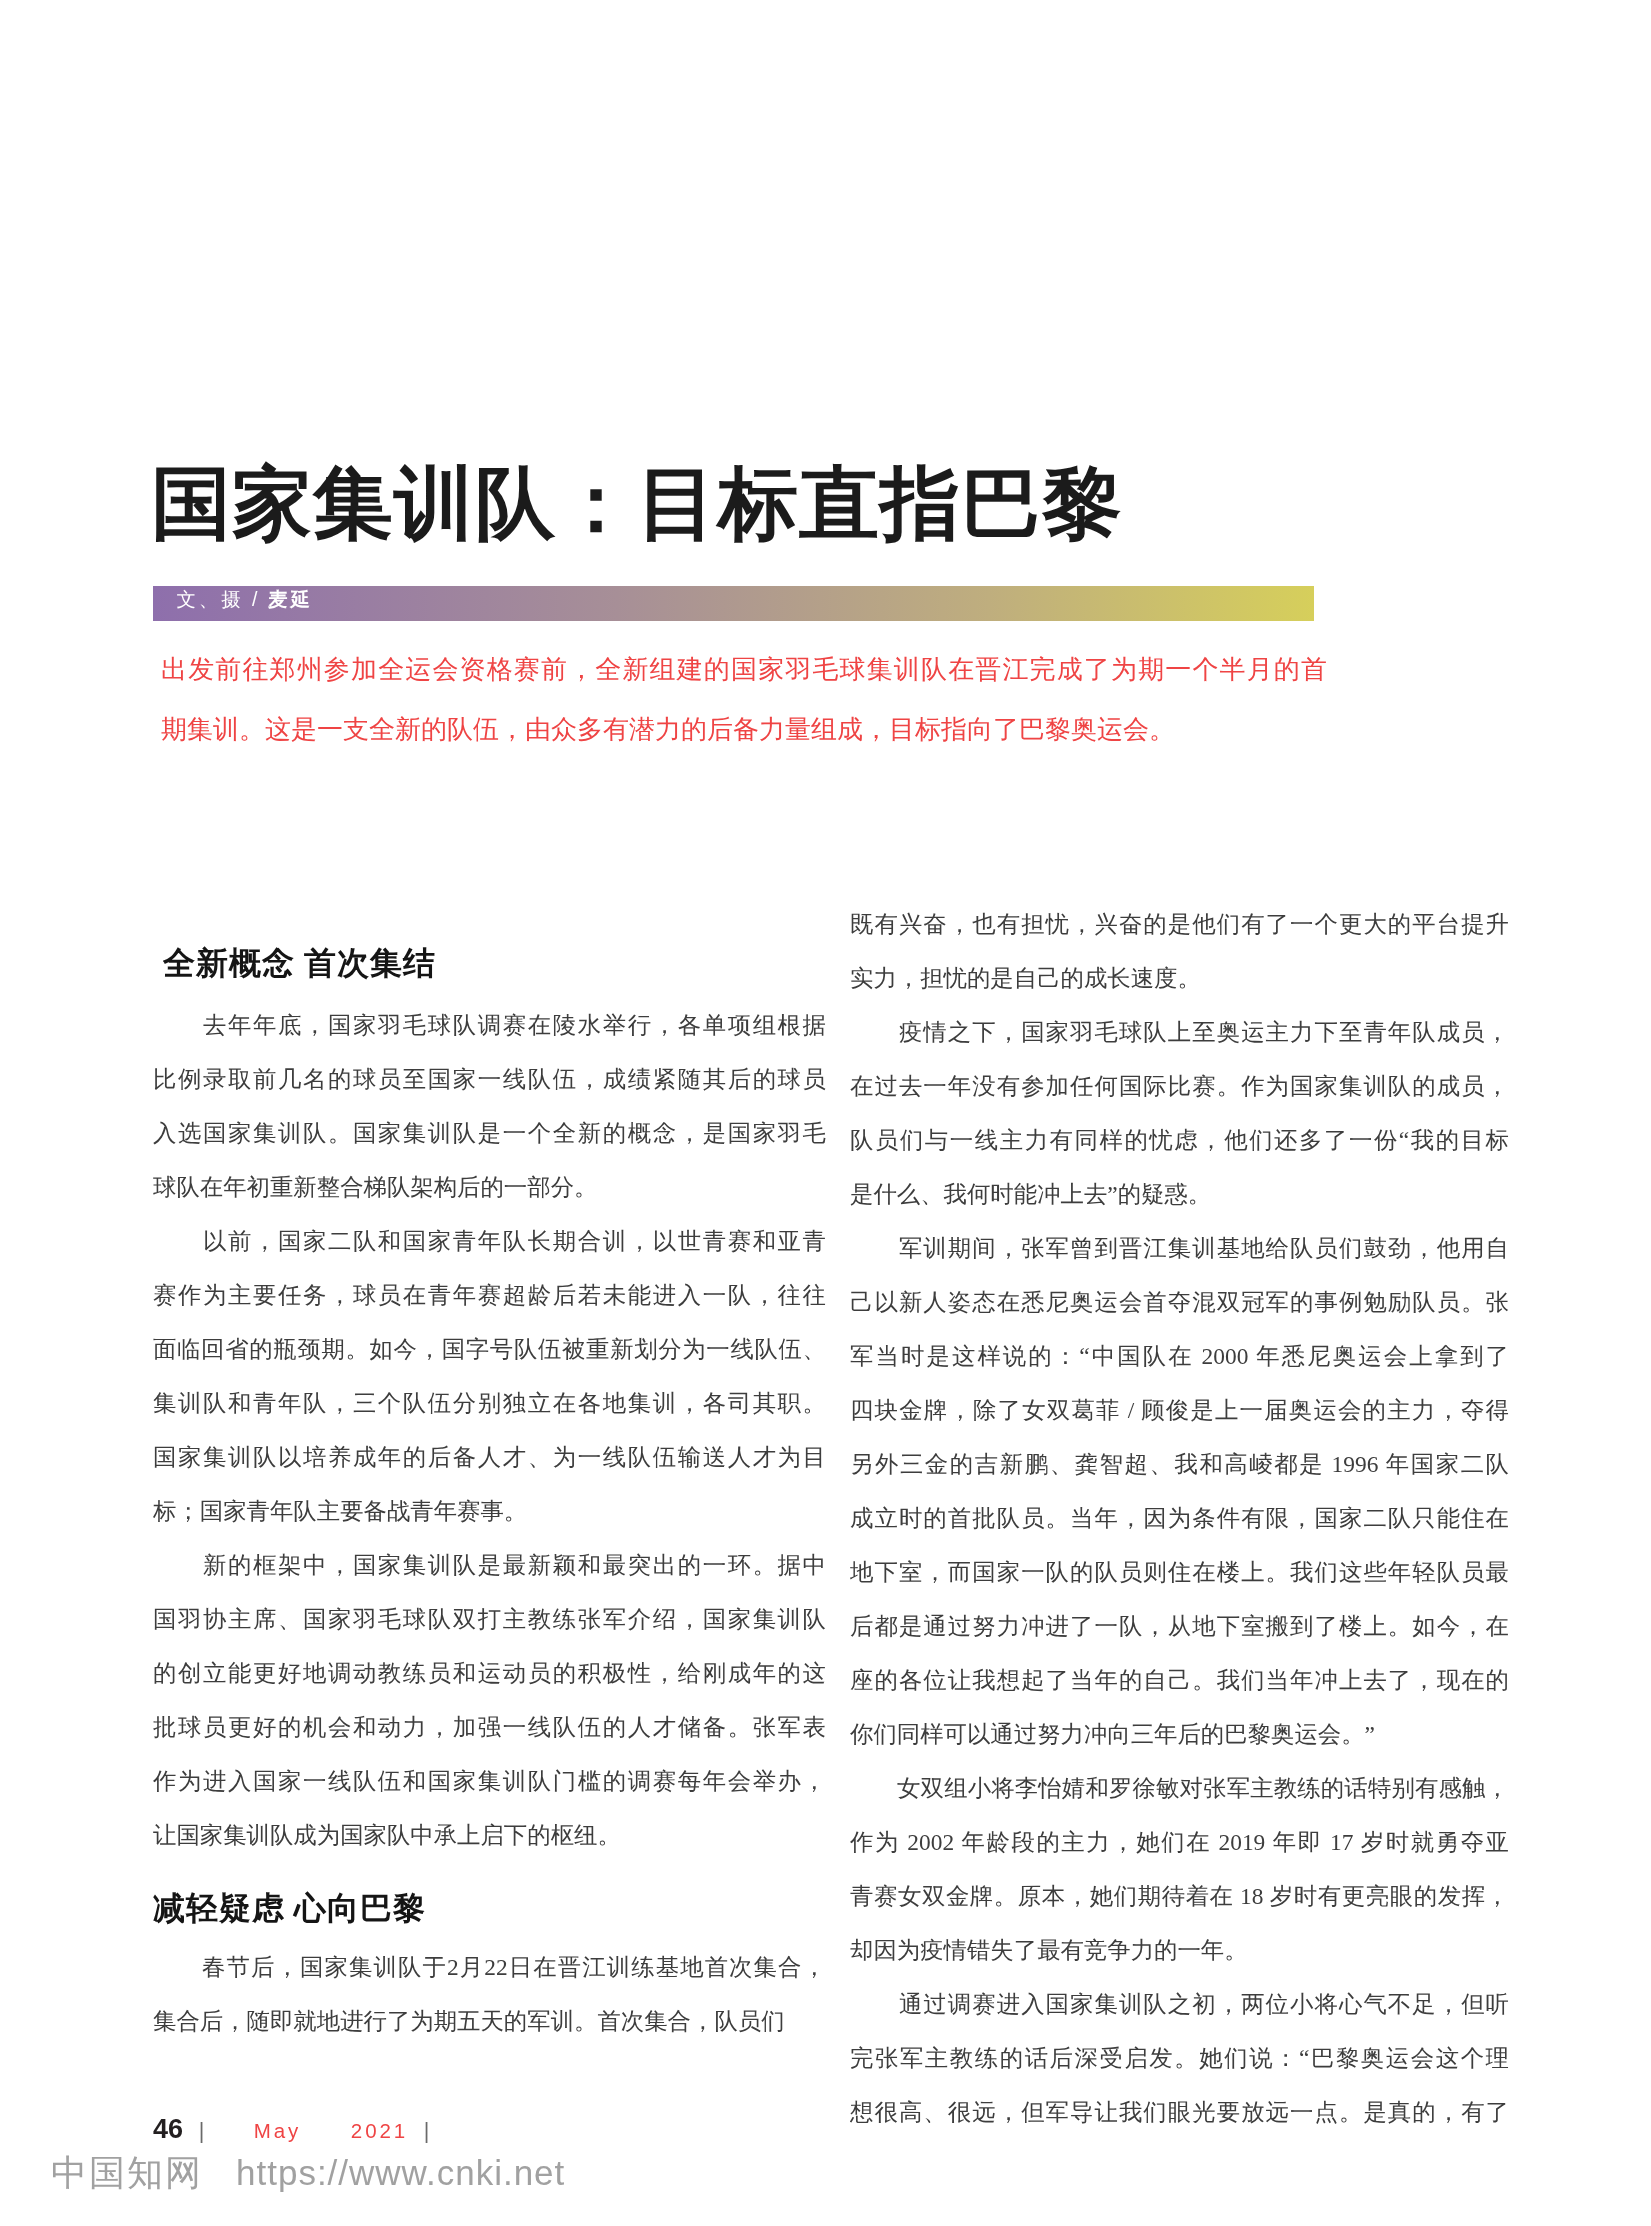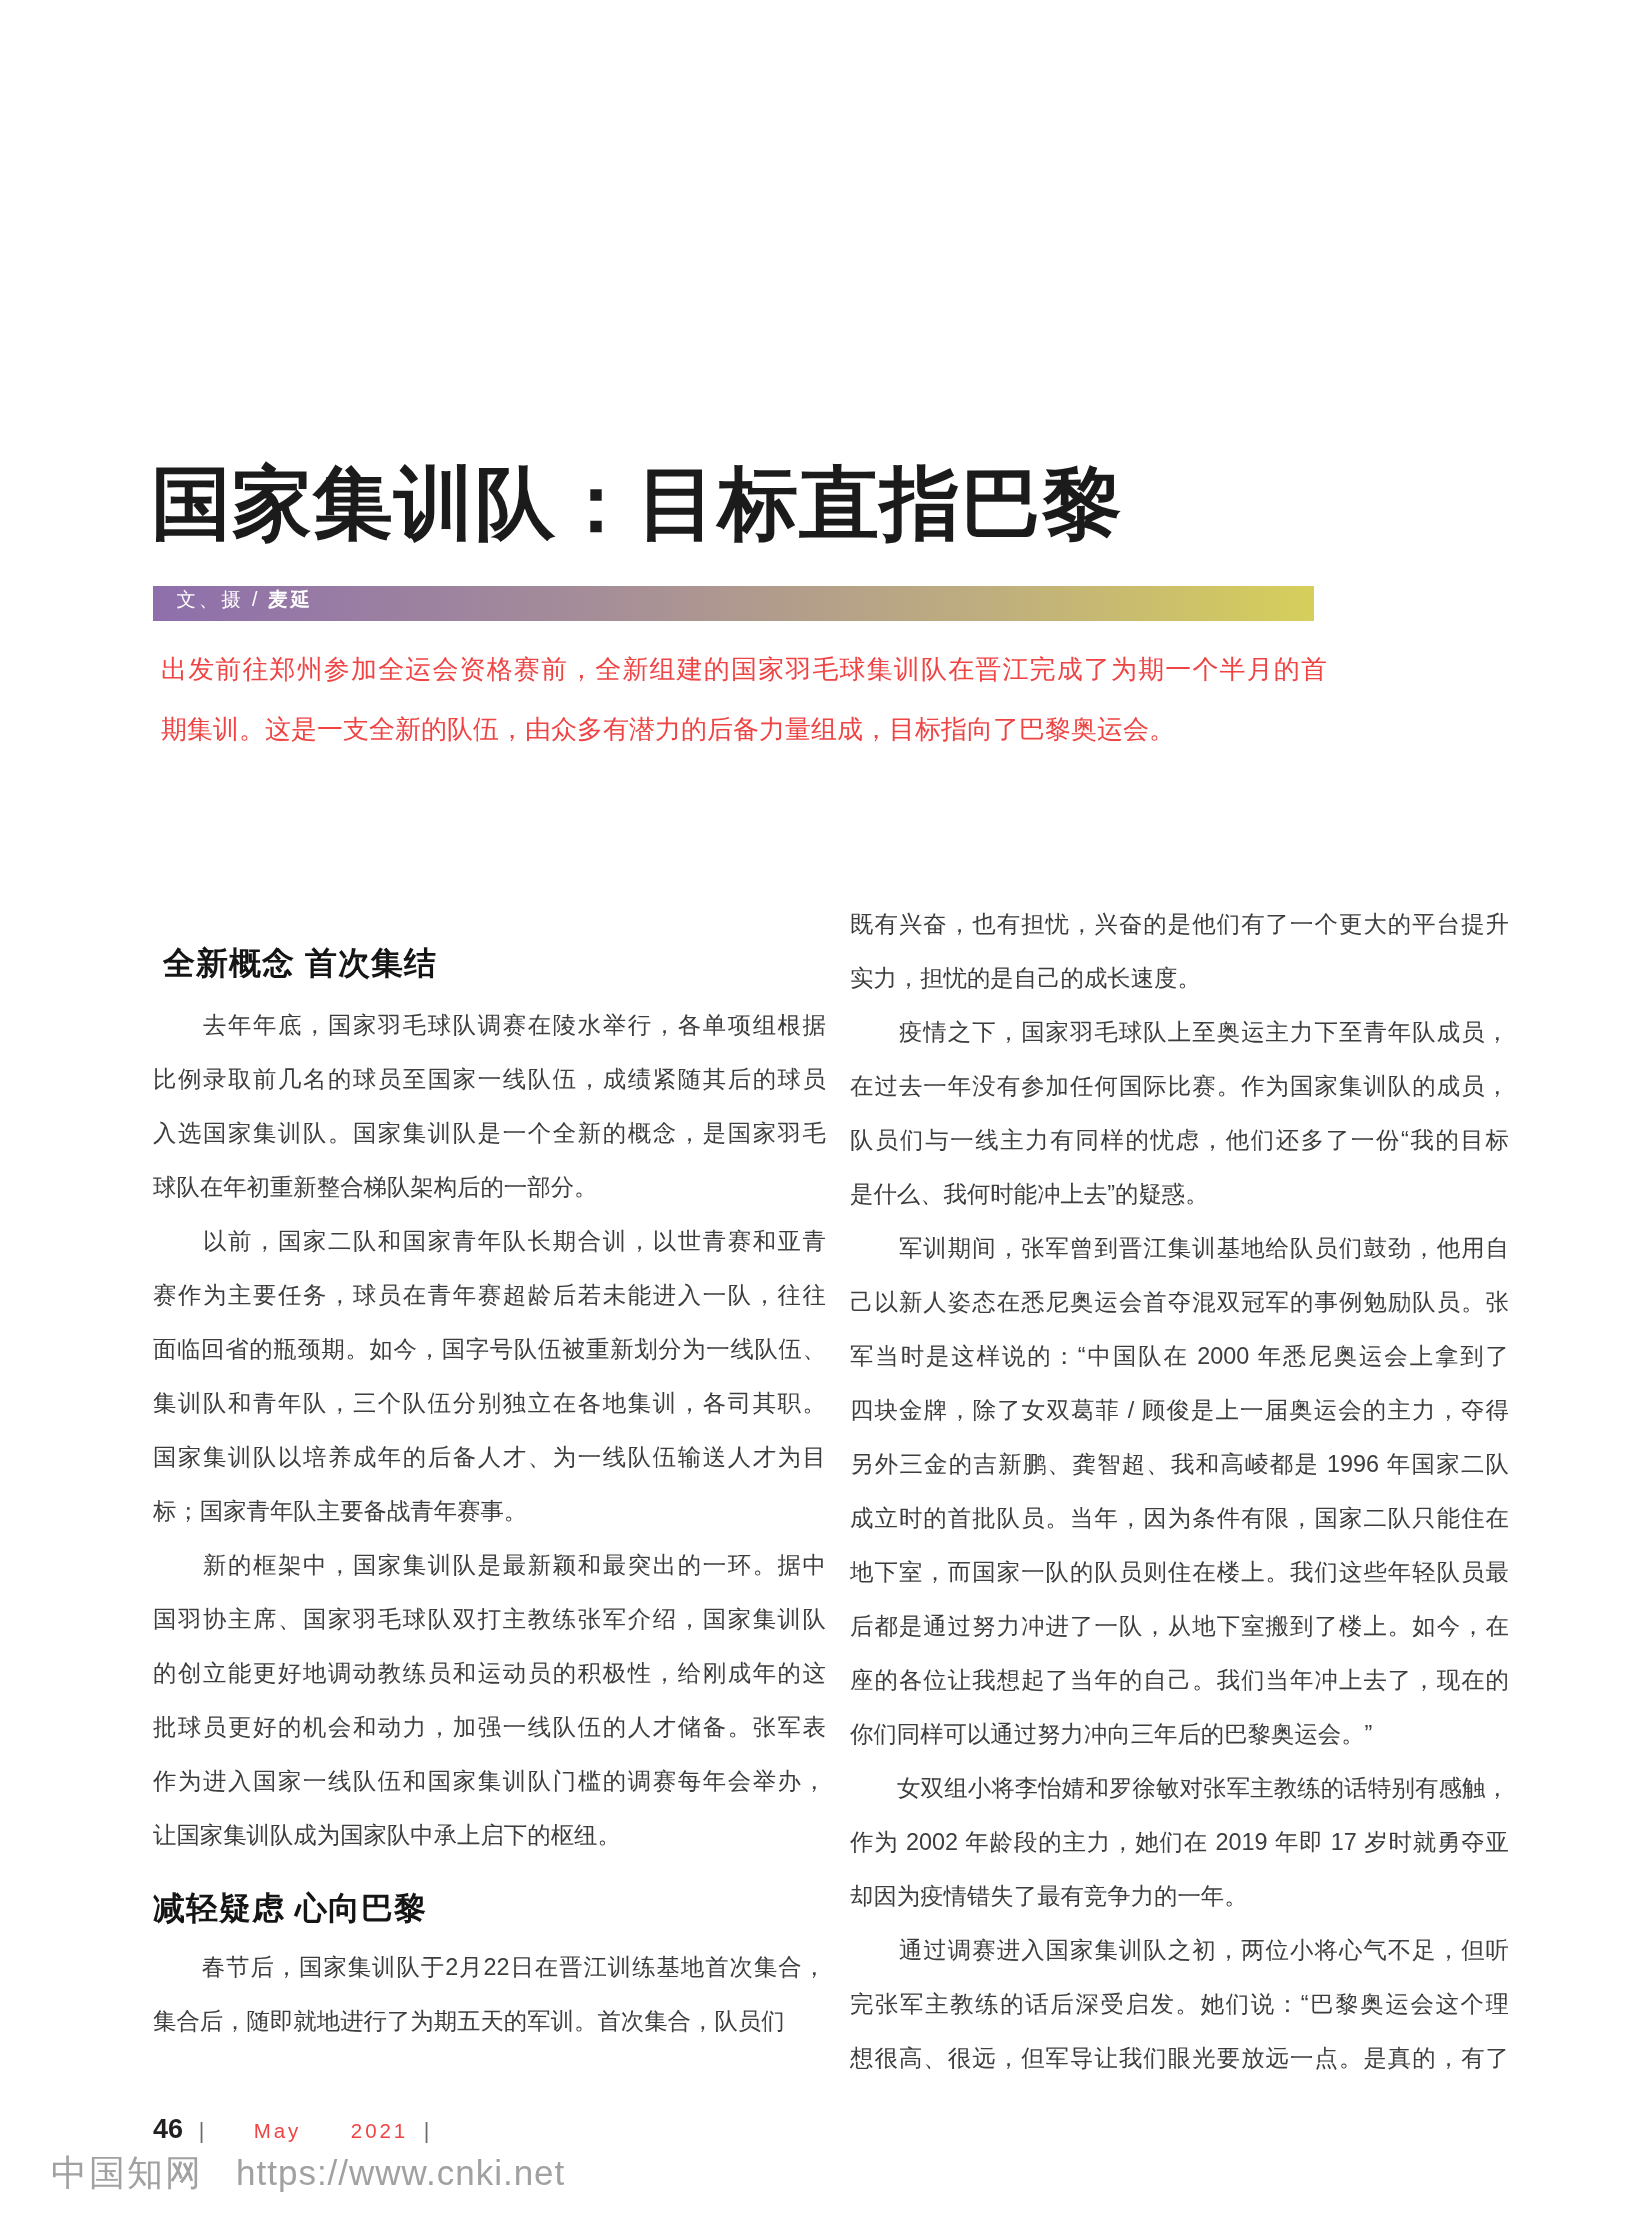--- a/index.html
+++ b/index.html
@@ -24,21 +24,21 @@
   .byline-author{font-weight:bold;margin-left:7.8px;}
   .intro{
     position:absolute;left:161px;top:639px;width:1166px;
     color:#ef4444;
   }
   .intro-line{
     height:60px;line-height:60px;font-size:26px;
     text-align:justify;text-align-last:justify;overflow:hidden;
   }
   .intro-line.end{text-align-last:left;}
-  .col{position:absolute;color:#3d3d3d;}
+  .col{position:absolute;color:#3d3d3d;font-family:Liberation Serif, serif;}
   .col-left{left:153px;top:936px;width:673px;}
   .col-right{left:850px;top:897px;width:659px;}
   .row{
     height:54px;line-height:54px;font-size:23.4px;
     text-align:justify;text-align-last:justify;overflow:hidden;
   }
   .row.end{text-align-last:left;}
   .row.heading{
     font-size:32px;font-weight:bold;color:#151515;
     text-align:left;text-align-last:left;letter-spacing:1px;
@@ -110,20 +110,21 @@
       <div class="row">军当时是这样说的：“中国队在 2000 年悉尼奥运会上拿到了</div>
       <div class="row">四块金牌，除了女双葛菲 / 顾俊是上一届奥运会的主力，夺得</div>
       <div class="row">另外三金的吉新鹏、龚智超、我和高崚都是 1996 年国家二队</div>
       <div class="row">成立时的首批队员。当年，因为条件有限，国家二队只能住在</div>
       <div class="row">地下室，而国家一队的队员则住在楼上。我们这些年轻队员最</div>
       <div class="row">后都是通过努力冲进了一队，从地下室搬到了楼上。如今，在</div>
       <div class="row">座的各位让我想起了当年的自己。我们当年冲上去了，现在的</div>
       <div class="row end">你们同样可以通过努力冲向三年后的巴黎奥运会。”</div>
       <div class="row">　　女双组小将李怡婧和罗徐敏对张军主教练的话特别有感触，</div>
       <div class="row">作为 2002 年龄段的主力，她们在 2019 年即 17 岁时就勇夺亚</div>
+      <div class="row">青赛女双金牌。原本，她们期待着在 18 岁时有更亮眼的发挥，</div>
       <div class="row end">却因为疫情错失了最有竞争力的一年。</div>
       <div class="row">　　通过调赛进入国家集训队之初，两位小将心气不足，但听</div>
       <div class="row">完张军主教练的话后深受启发。她们说：“巴黎奥运会这个理</div>
       <div class="row">想很高、很远，但军导让我们眼光要放远一点。是真的，有了</div>
     </div>
 
   <div class="page-footer">
     <span class="page-number">46</span>
     <span class="footer-sep">|</span>
     <span class="issue">May</span>

